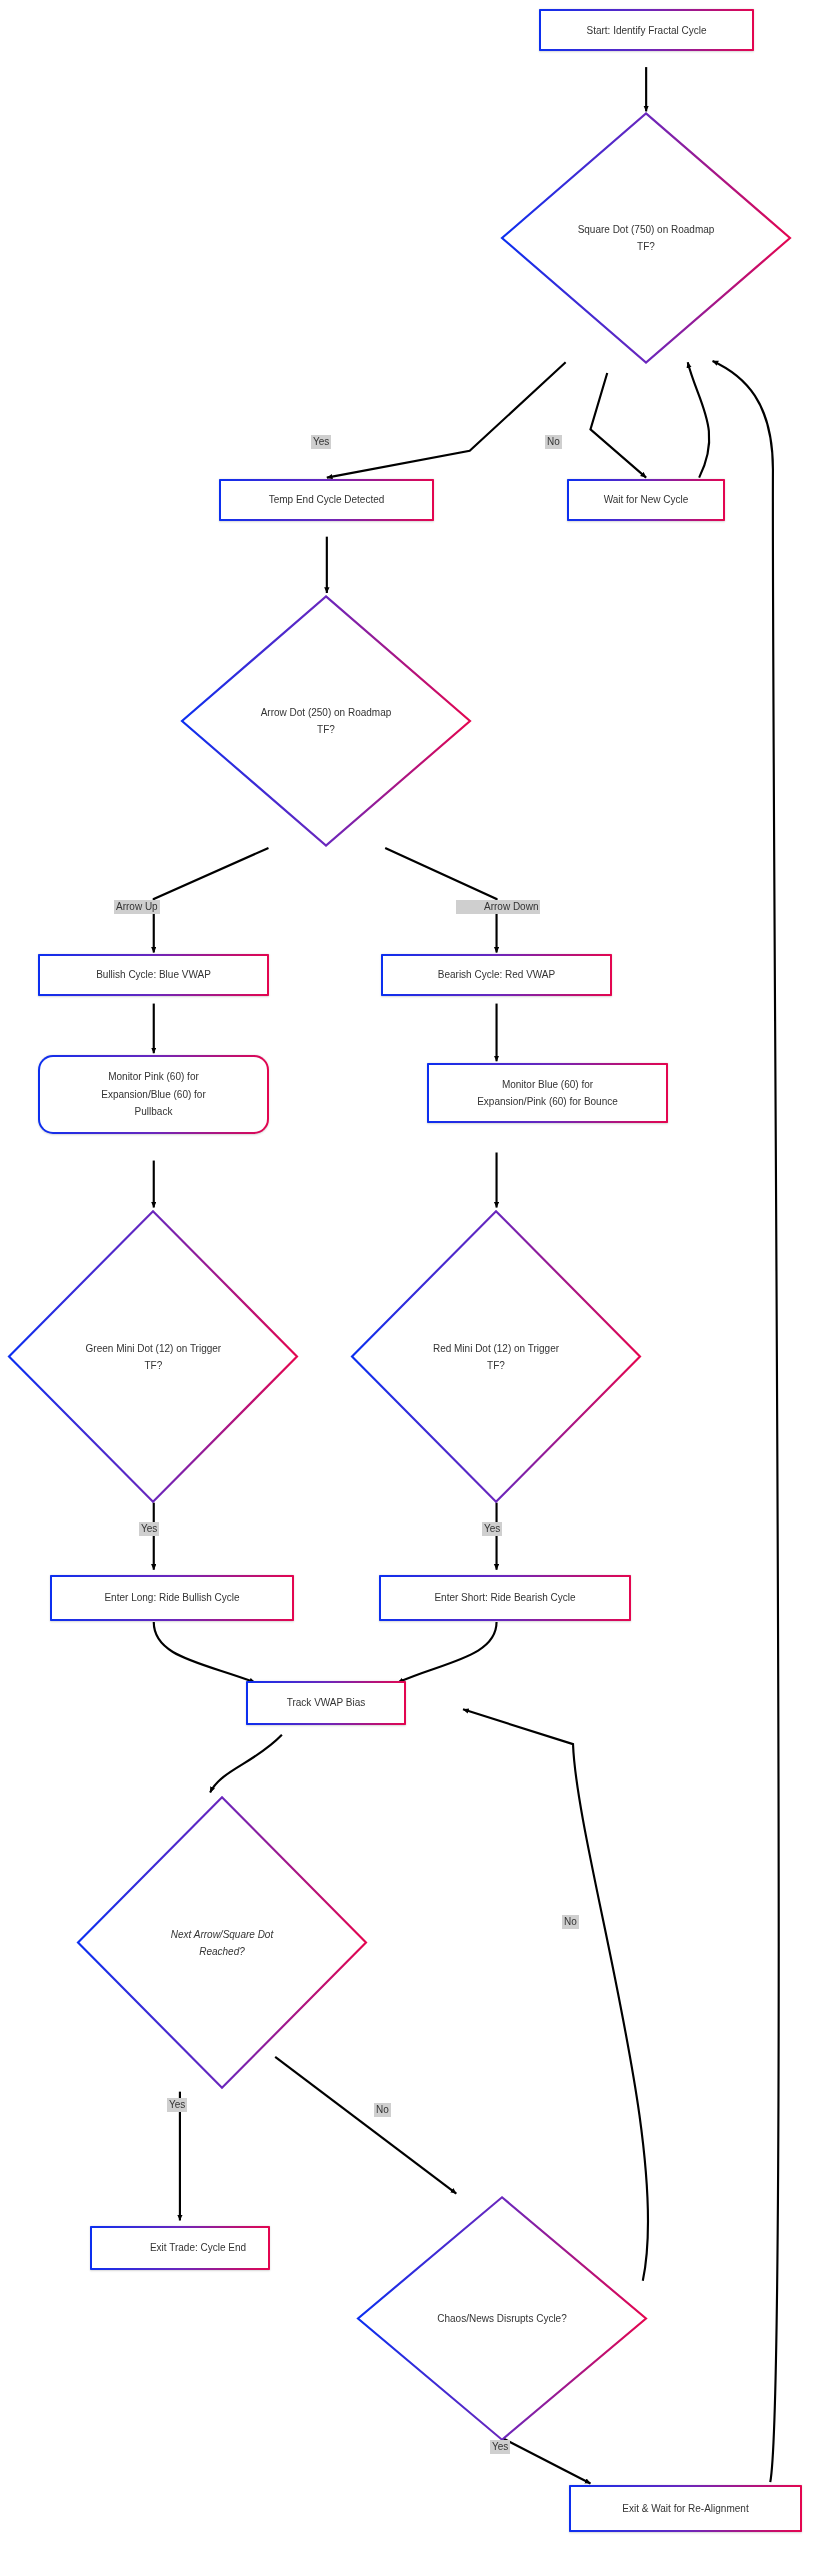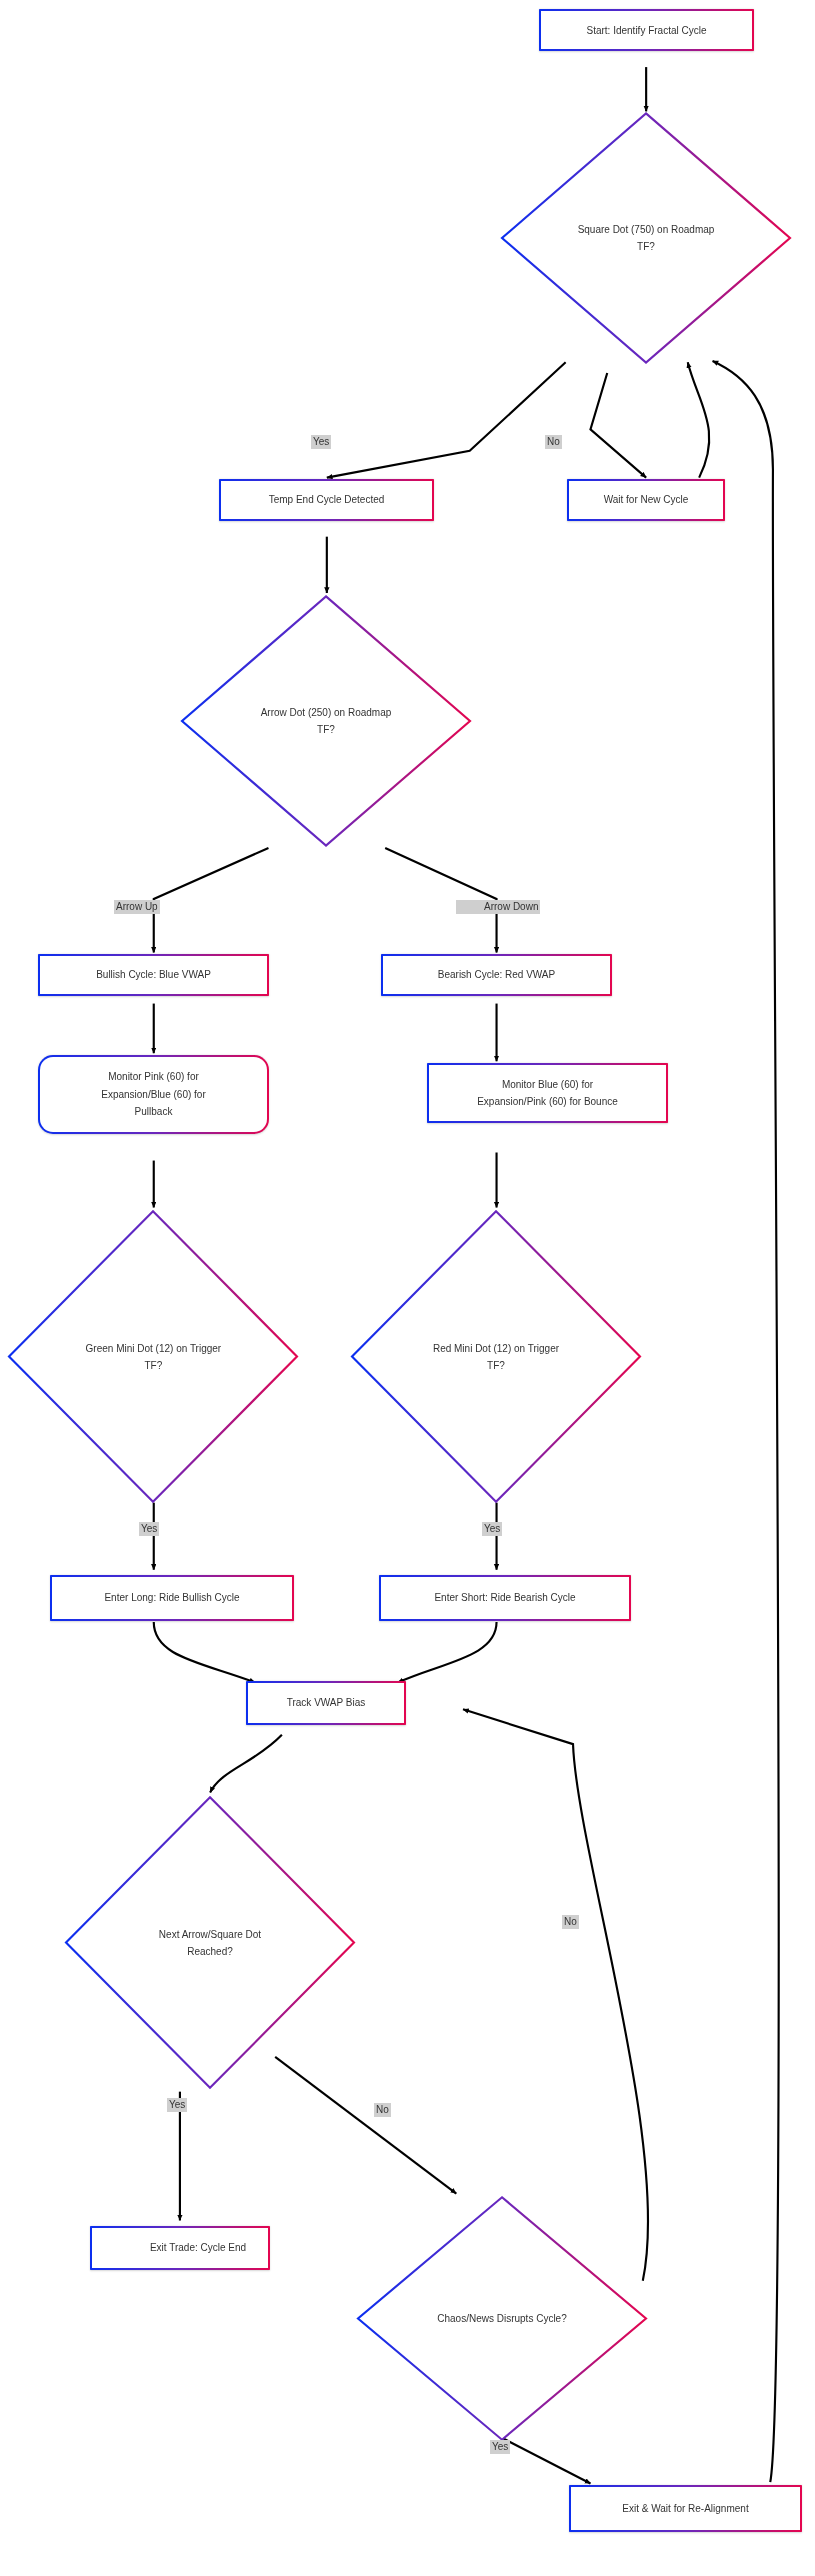--- a/index.html
+++ b/index.html
@@ -171,21 +171,21 @@
   </div>
 
   <div class="node rect" style="left:370px;top:1575px;width:252px;height:46px;margin-left:9px;">
     <span class="lbl">Enter Short: Ride Bearish Cycle</span>
   </div>
 
   <div class="node rect" style="left:246px;top:1681px;width:160px;height:44px;">
     <span class="lbl">Track VWAP Bias</span>
   </div>
 
-  <div class="node diamond" style="left:64px;top:1795px;width:292px;height:295px;">
+  <div class="node diamond" style="left:76px;top:1795px;width:292px;height:295px;font-style:italic;">
     <svg width="292" height="295" viewBox="0 0 436 440">
       <polygon points="218,3 433,220 218,437 3,220" fill="#ffffff" stroke="url(#gb)" stroke-width="3.2"></polygon>
     </svg>
     <div class="dlabel">Next Arrow/Square Dot
 Reached?</div>
   </div>
 
   <div class="node rect" style="left:90px;top:2226px;width:180px;height:44px;padding-left:36px;">
     <span class="lbl">Exit Trade: Cycle End</span>
   </div>

